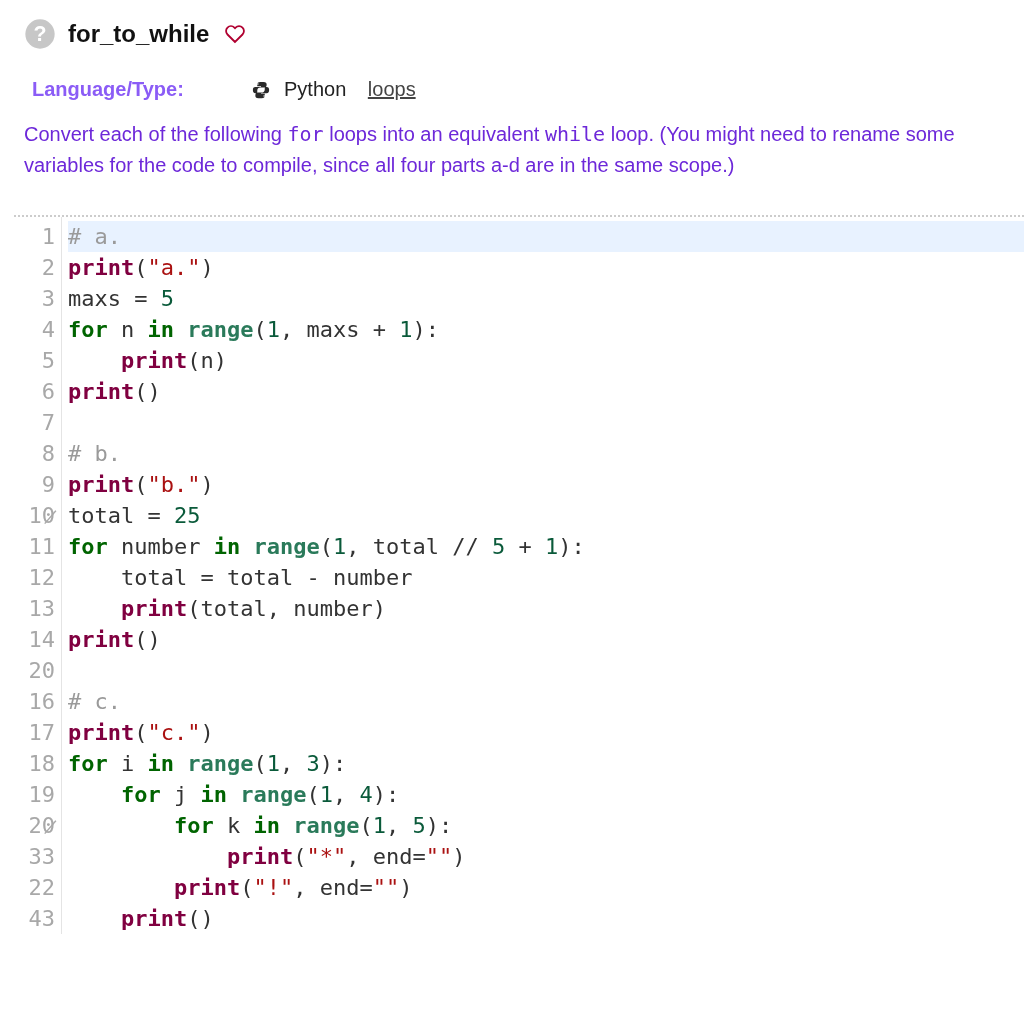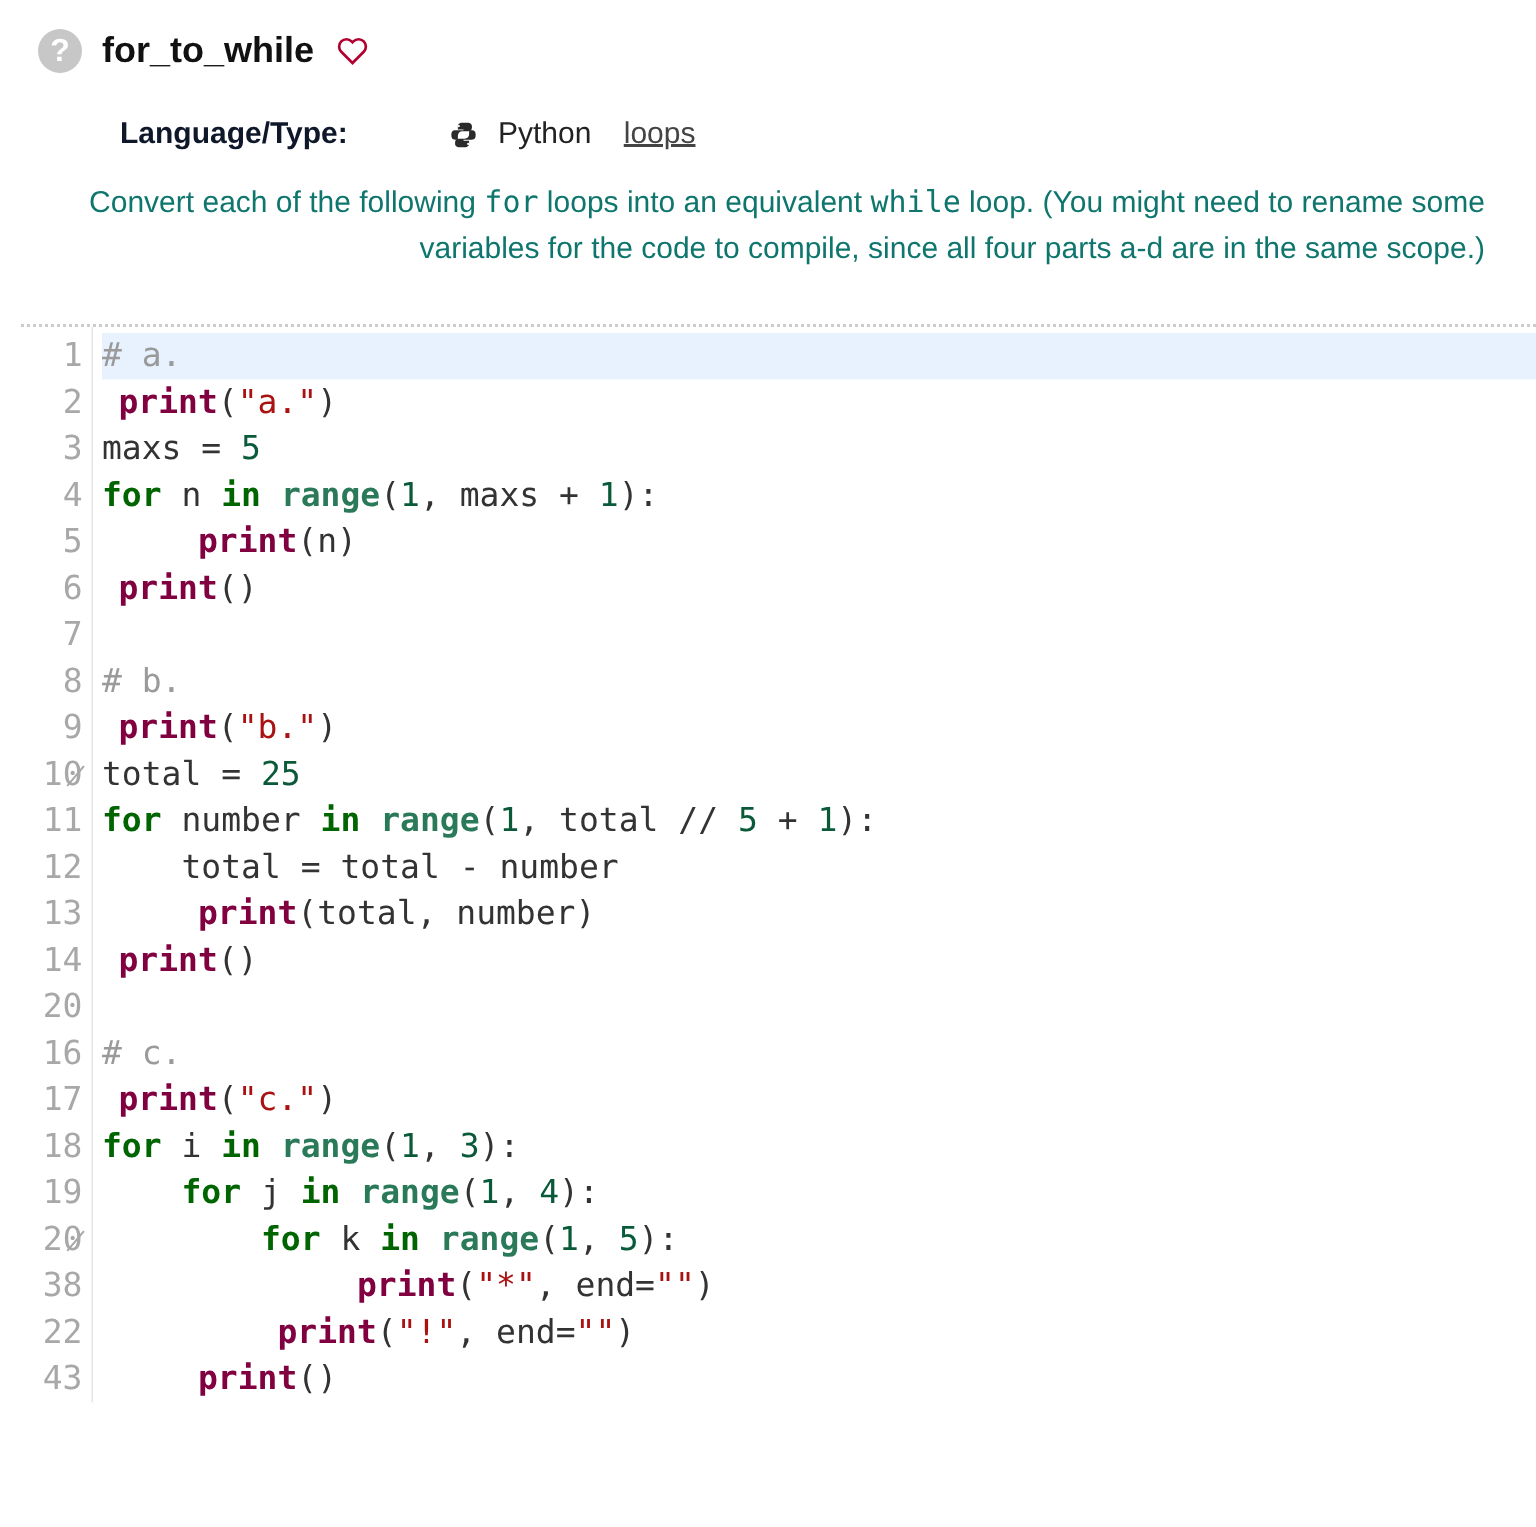--- a/index.html
+++ b/index.html
@@ -40,33 +40,32 @@
   .heart-icon svg { width: 24px; height: 24px; display:block; }
 
   .meta-row {
     display: flex;
     align-items: center;
     gap: 8px;
     font-size: 20px;
     margin-bottom: 18px;
     padding-left: 8px;
   }
-  .meta-label { font-weight: 600; color: #0f172a; min-width: 210px; margin-left: 48px; }
+  .meta-label { font-weight: 600; color: #8b5cf6; min-width: 210px; }
   .lang-icon { width: 22px; height: 22px; display:inline-flex; align-items:center; justify-content:center; margin-right:4px;}
   .lang-icon svg { width: 20px; height: 20px; }
   .meta-value { color: #222; }
   .meta-link { color: #444; text-decoration: underline; cursor: pointer; }
 
   .description {
     font-size: 20px;
     line-height: 1.55;
-    color: #0f766e;
+    color: #6d28d9;
     margin-bottom: 34px;
     padding-right: 10px;
-    text-align: right;
   }
   .description code {
     font-family: "Consolas", "Menlo", "Monaco", monospace;
     font-size: 20px;
   }
 
   .editor-wrap {
     border-top: 2px dotted #ccc;
     margin-left: -10px;
     margin-right: -24px;
@@ -90,21 +89,21 @@
     padding: 4px 0 0 6px;
     white-space: pre;
     flex: 1;
   }
   .code .line { display:block; height:31px; }
   .code .hl { background: #e8f2ff; display:block; width:100%;}
 
   
   .cm  { color: #9a9a9a; }     
   .kw  { color: #006400; font-weight: 700; } 
-  .fn  { color: #800040; font-weight: 700; margin-left: 11px; } 
+  .fn  { color: #800040; font-weight: 700; } 
   .fnl { color: #2a7a5a; font-weight: bold; }     
   .num { color: #0a5a3a; }     
   .str { color: #aa1111; }     
   .op  { color: #333; }
   .id  { color: #333; }
 </style>
 </head>
 <body>
 
 <div class="page">
@@ -159,21 +158,21 @@
           <span class="ln">11</span>
           <span class="ln">12</span>
           <span class="ln">13</span>
           <span class="ln">14</span>
           <span class="ln">20</span>
           <span class="ln">16</span>
           <span class="ln">17</span>
           <span class="ln">18</span>
           <span class="ln">19</span>
           <span class="ln">2<span style="position:relative;display:inline-block;">0<span style="position:absolute;left:2px;top:0;">̷</span></span></span>
-          <span class="ln">38</span>
+          <span class="ln">33</span>
           <span class="ln">22</span>
           <span class="ln">43</span>
         </div>
       <div class="code" id="code"><span class="line hl"><span class="cm"># a.</span></span><span class="line"><span class="fn">print</span><span class="op">(</span><span class="str">"a."</span><span class="op">)</span></span><span class="line"><span class="id">maxs </span><span class="op">= </span><span class="num">5</span></span><span class="line"><span class="kw">for</span><span class="id"> n </span><span class="kw">in</span><span class="id"> </span><span class="fnl">range</span><span class="op">(</span><span class="num">1</span><span class="id">, maxs </span><span class="op">+ </span><span class="num">1</span><span class="op">):</span></span><span class="line"><span class="id">    </span><span class="fn">print</span><span class="op">(n)</span></span><span class="line"><span class="fn">print</span><span class="op">()</span></span><span class="line">&nbsp;</span><span class="line"><span class="cm"># b.</span></span><span class="line"><span class="fn">print</span><span class="op">(</span><span class="str">"b."</span><span class="op">)</span></span><span class="line"><span class="id">total </span><span class="op">= </span><span class="num">25</span></span><span class="line"><span class="kw">for</span><span class="id"> number </span><span class="kw">in</span><span class="id"> </span><span class="fnl">range</span><span class="op">(</span><span class="num">1</span><span class="id">, total </span><span class="op">// </span><span class="num">5</span><span class="id"> </span><span class="op">+ </span><span class="num">1</span><span class="op">):</span></span><span class="line"><span class="id">    total </span><span class="op">= </span><span class="id">total </span><span class="op">- </span><span class="id">number</span></span><span class="line"><span class="id">    </span><span class="fn">print</span><span class="op">(total, number)</span></span><span class="line"><span class="fn">print</span><span class="op">()</span></span><span class="line">&nbsp;</span><span class="line"><span class="cm"># c.</span></span><span class="line"><span class="fn">print</span><span class="op">(</span><span class="str">"c."</span><span class="op">)</span></span><span class="line"><span class="kw">for</span><span class="id"> i </span><span class="kw">in</span><span class="id"> </span><span class="fnl">range</span><span class="op">(</span><span class="num">1</span><span class="op">, </span><span class="num">3</span><span class="op">):</span></span><span class="line"><span class="id">    </span><span class="kw">for</span><span class="id"> j </span><span class="kw">in</span><span class="id"> </span><span class="fnl">range</span><span class="op">(</span><span class="num">1</span><span class="op">, </span><span class="num">4</span><span class="op">):</span></span><span class="line"><span class="id">        </span><span class="kw">for</span><span class="id"> k </span><span class="kw">in</span><span class="id"> </span><span class="fnl">range</span><span class="op">(</span><span class="num">1</span><span class="op">, </span><span class="num">5</span><span class="op">):</span></span><span class="line"><span class="id">            </span><span class="fn">print</span><span class="op">(</span><span class="str">"*"</span><span class="op">, end=</span><span class="str">""</span><span class="op">)</span></span><span class="line"><span class="id">        </span><span class="fn">print</span><span class="op">(</span><span class="str">"!"</span><span class="op">, end=</span><span class="str">""</span><span class="op">)</span></span><span class="line"><span class="id">    </span><span class="fn">print</span><span class="op">()</span></span></div>
     </div>
   </div>
 
 </div>
 
 </body></html>

